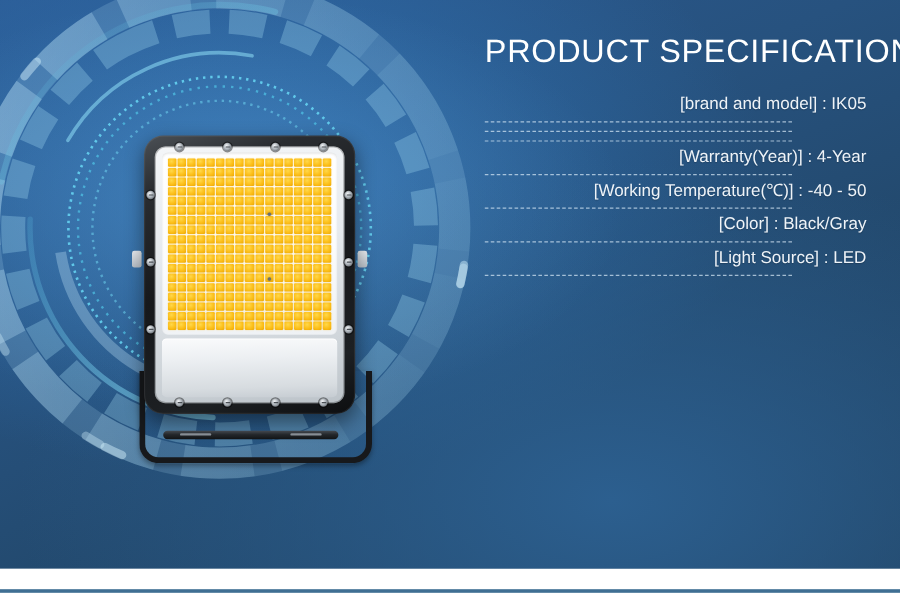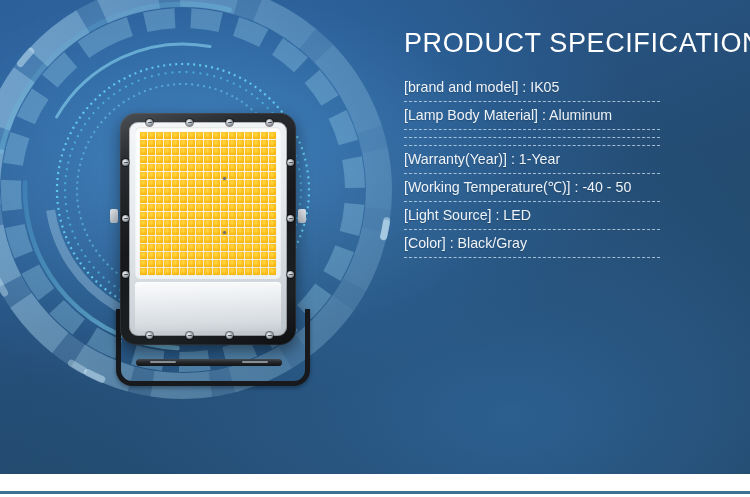--- a/index.html
+++ b/index.html
@@ -80,21 +80,21 @@
   .screw:after{content:"";position:absolute;left:1.5px;top:2.7px;width:4px;height:1.4px;
         background:#4a4f55;border-radius:1px;}
 
   
   .spec{position:absolute;left:404px;top:26px;width:318px;}
   .spec-title{color:#ffffff;font-size:27px;line-height:34px;letter-spacing:.6px;
         font-weight:400;white-space:nowrap;}
   .spec-list{margin-top:14px;}
   .spec-row{position:relative;padding:3px 0 5px 0;}
   .spec-text{color:#eef3f8;font-size:14.2px;line-height:20px;white-space:nowrap;
-        text-shadow:0 1px 1px rgba(0,0,0,.2);}
+        text-shadow:0 1px 1px rgba(0,0,0,.2);text-align:right;}
   .spec-rule{position:absolute;left:0;bottom:0;width:256px;height:0;
         border-bottom:1px dashed rgba(214,231,245,.72);}
 
   
   .white-band{position:absolute;left:0;top:474px;width:750px;height:23px;background:#ffffff;}
   .bottom-rule{position:absolute;left:0;top:491px;width:750px;height:3px;
         background:#3f6f93;}
 </style>
 </head>
 <body>
@@ -488,43 +488,39 @@
     </div>
 
     <div class="spec">
       <div class="spec-title">PRODUCT SPECIFICATION</div>
       <div class="spec-list" id="spec-list">
           <div class="spec-row">
             <div class="spec-text">[brand and model] : IK05</div>
             <div class="spec-rule"></div>
           </div>
           <div class="spec-row">
-            <div class="spec-text">[Lamp Body Material] : Aluminum</div>
-            <div class="spec-rule"></div>
-          </div>
-          <div class="spec-row">
-            <div class="spec-rule"></div>
-          </div>
-          <div class="spec-row">
-            <div class="spec-rule"></div>
-          </div>
-          <div class="spec-row">
-            <div class="spec-text">[Warranty(Year)] : 1-Year</div>
+            <div class="spec-rule"></div>
+          </div>
+          <div class="spec-row">
+            <div class="spec-rule"></div>
+          </div>
+          <div class="spec-row">
+            <div class="spec-text">[Warranty(Year)] : 4-Year</div>
             <div class="spec-rule"></div>
           </div>
           <div class="spec-row">
             <div class="spec-text">[Working Temperature(℃)] : -40 - 50</div>
             <div class="spec-rule"></div>
           </div>
           <div class="spec-row">
+            <div class="spec-text">[Color] : Black/Gray</div>
+            <div class="spec-rule"></div>
+          </div>
+          <div class="spec-row">
             <div class="spec-text">[Light Source] : LED</div>
-            <div class="spec-rule"></div>
-          </div>
-          <div class="spec-row">
-            <div class="spec-text">[Color] : Black/Gray</div>
             <div class="spec-rule"></div>
           </div>
         </div>
     </div>
   </div>
 
   <div class="white-band"></div>
   <div class="bottom-rule"></div>
 
 </div>

